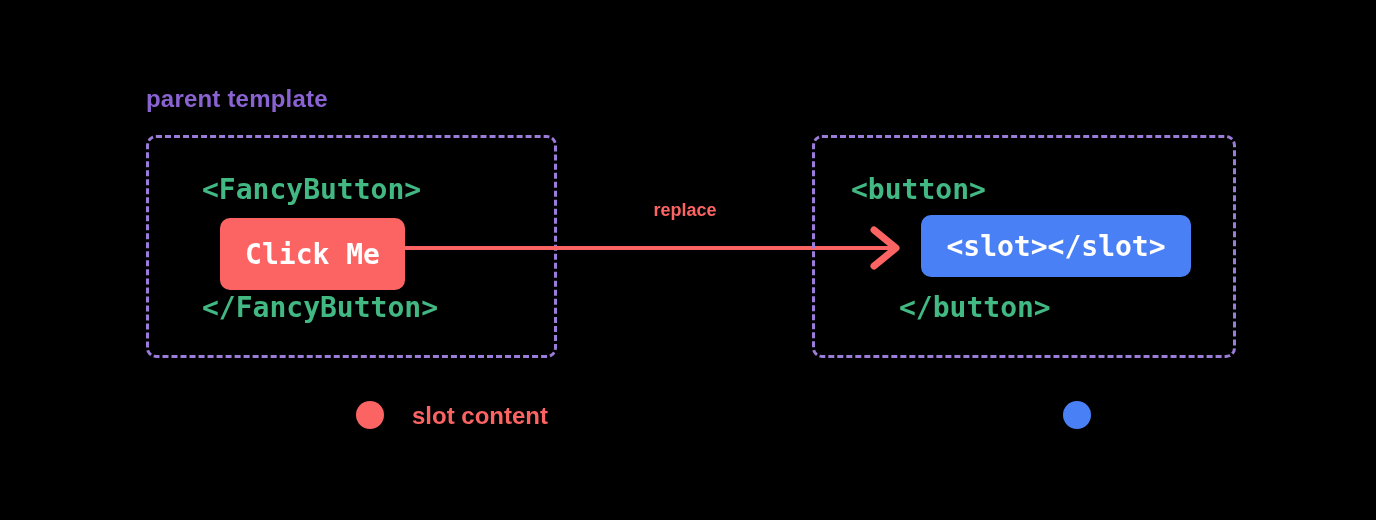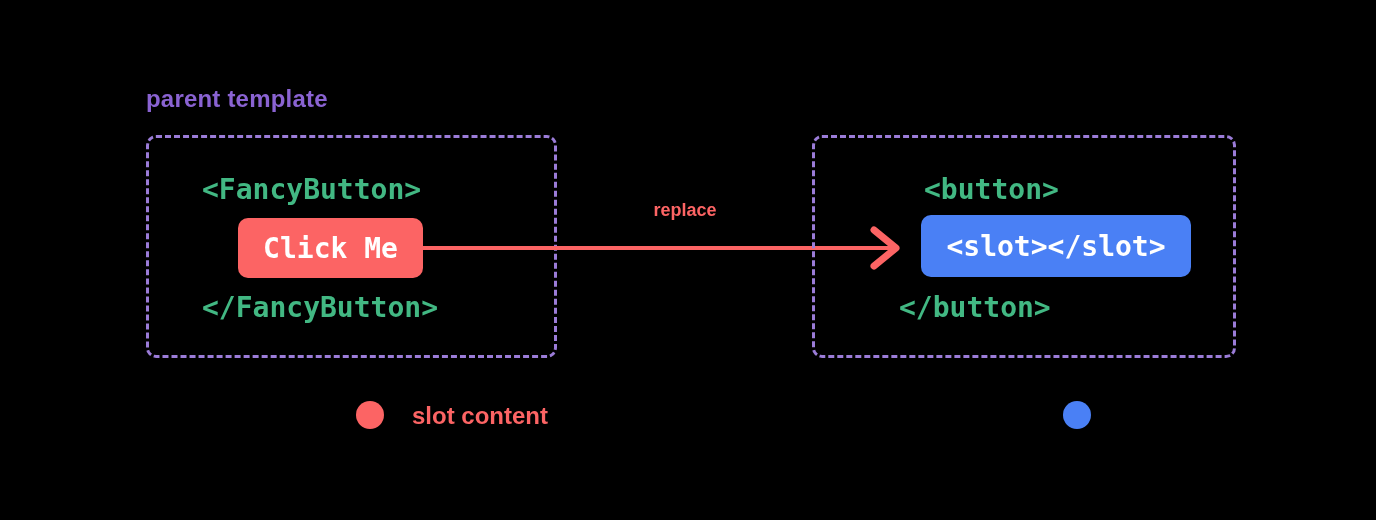--- a/index.html
+++ b/index.html
@@ -75,35 +75,35 @@
 <body>
 
 <div class="stage">
 
   <div class="box-title" style="left:146px;top:85px;">parent template</div>
 
   <div class="dashed-box" style="left:146px;top:135px;width:411px;height:223px;"></div>
 
   <div class="code" style="left:202px;top:176px;">&lt;FancyButton&gt;</div>
 
-  <div class="chip red" style="left:220px;top:218px;width:185px;height:60px;margin-left:18px;">Click Me</div>
+  <div class="chip red" style="left:220px;top:218px;width:185px;height:72px;">Click Me</div>
 
   <div class="code" style="left:202px;top:294px;">&lt;/FancyButton&gt;</div>
 
   <div class="arrow-label">replace</div>
 
   <svg class="arrow-svg" width="496" height="52" viewBox="0 0 496 52">
     <line x1="0" y1="26" x2="486" y2="26" stroke="#fc6464" stroke-width="4"></line>
     <polyline points="469,8 491,26 469,44" fill="none" stroke="#fc6464" stroke-width="7" stroke-linecap="round" stroke-linejoin="round"></polyline>
   </svg>
 
 
   <div class="dashed-box" style="left:812px;top:135px;width:424px;height:223px;"></div>
 
-  <div class="code" style="left:924px;top:176px;">&lt;button&gt;</div>
+  <div class="code" style="left:851px;top:176px;">&lt;button&gt;</div>
 
   <div class="chip blue" style="left:897px;top:215px;width:270px;height:62px;">&lt;slot&gt;&lt;/slot&gt;</div>
 
   <div class="code" style="left:899px;top:294px;text-align:center;">&lt;/button&gt;</div>
 
   <div class="legend-dot red" style="left:356px;top:401px;"></div>
   <div class="legend-label red" style="left:412px;top:402px;">slot content</div>
 
   <div class="legend-dot blue" style="left:1063px;top:401px;"></div>
 

